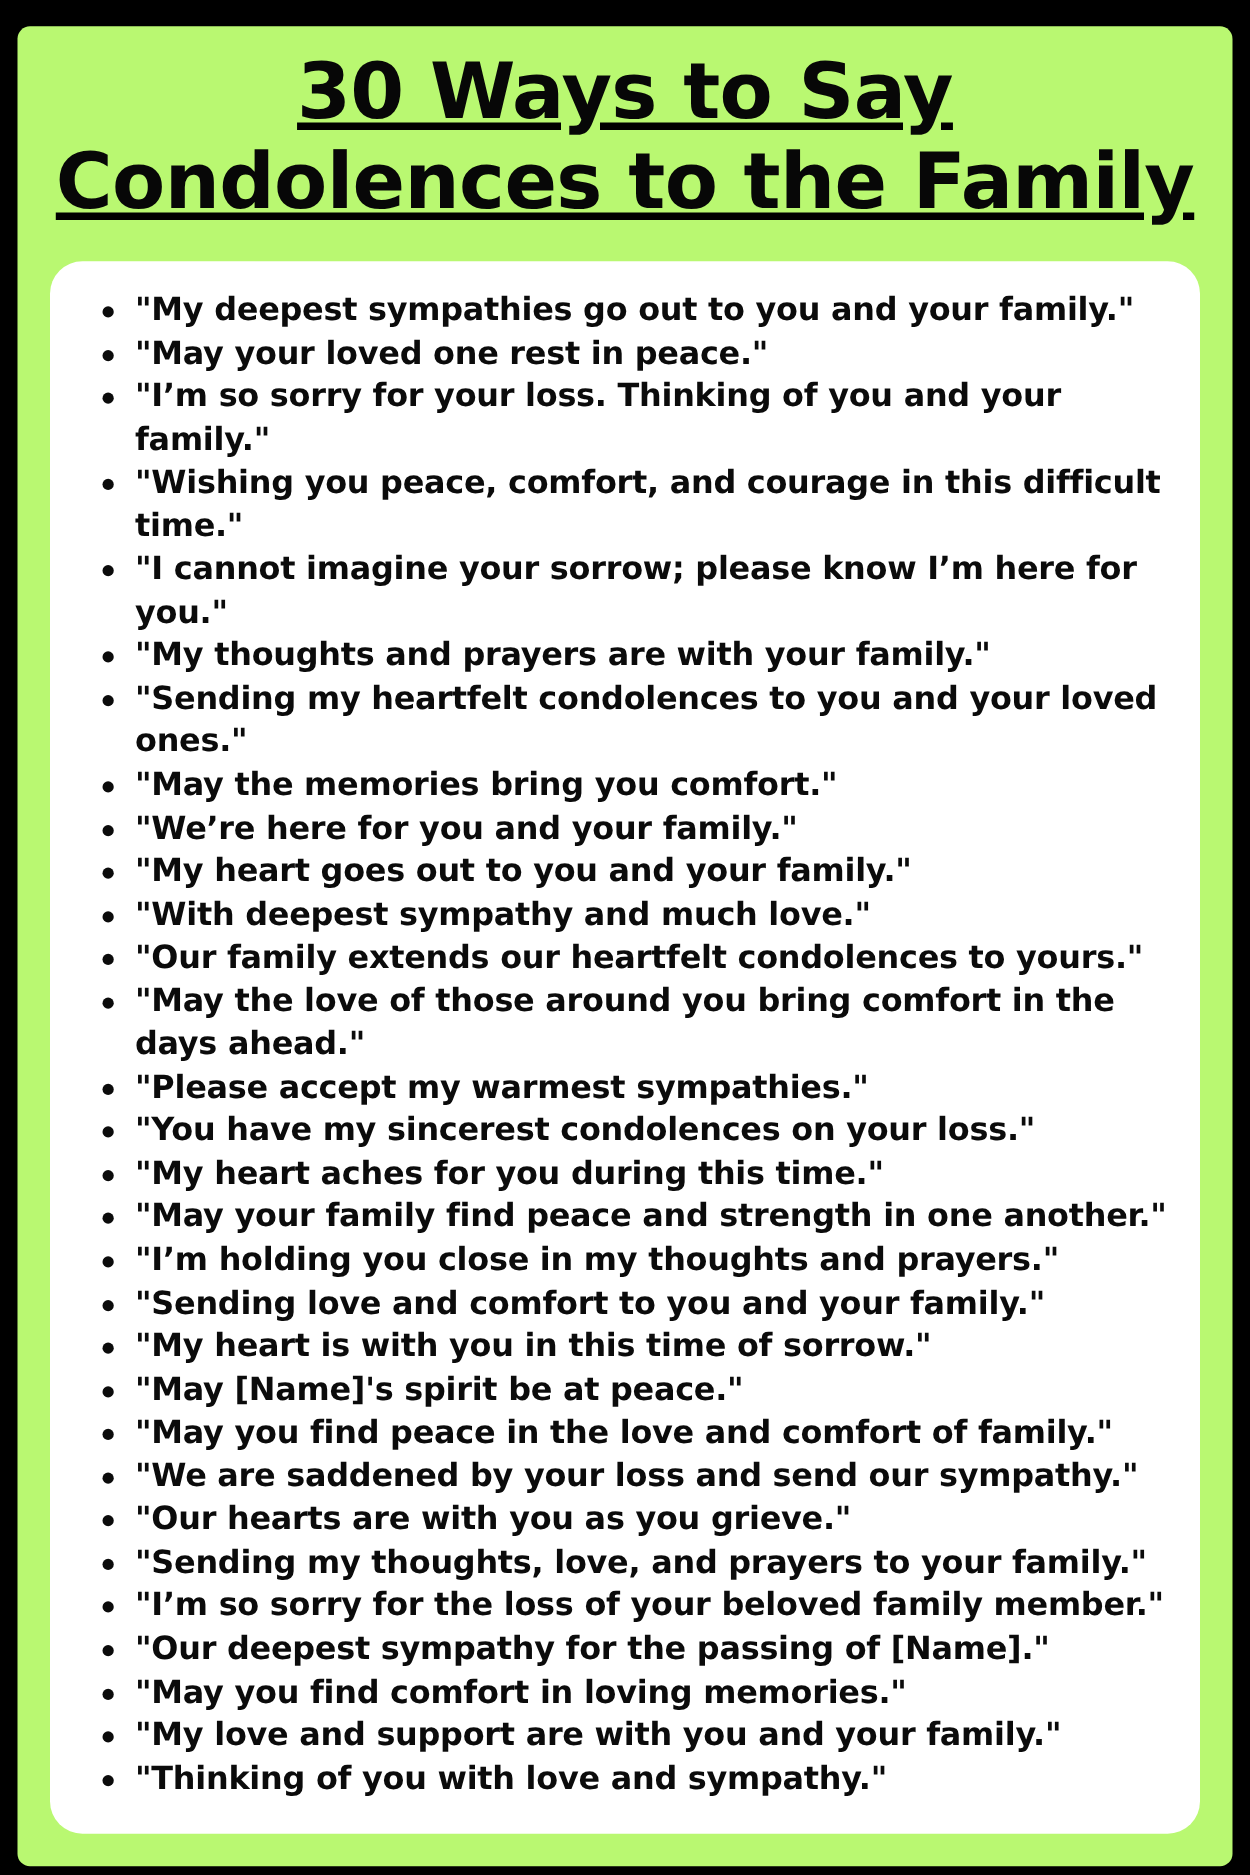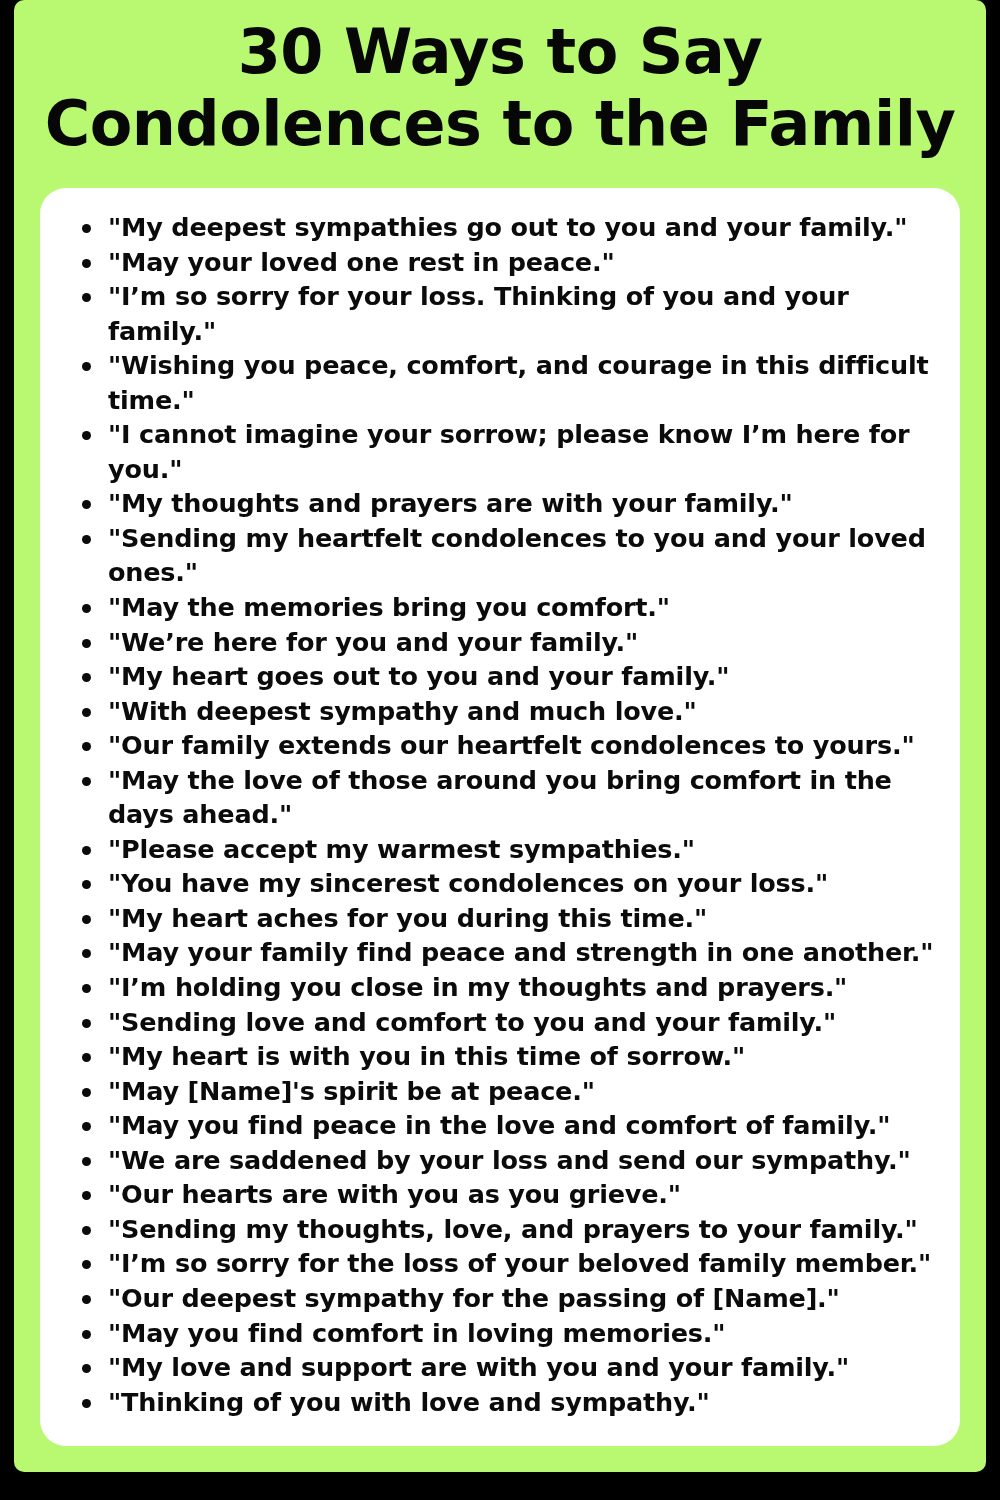--- a/index.html
+++ b/index.html
@@ -9,27 +9,28 @@
   body {
     width: 1000px;
     height: 1500px;
     background: #000000;
     font-family: "DejaVu Sans", sans-serif;
     overflow: hidden;
   }
   .poster {
     position: absolute;
     left: 14px;
-    top: 0;
+    top: 21px;
     width: 972px;
     height: 1472px;
     background: #b9f871;
     border-radius: 10px;
     box-sizing: border-box;
     overflow: hidden;
+    text-decoration: underline;
   }
   .title {
     margin: 0;
     padding: 16px 26px 6px 26px;
     text-align: center;
     color: #070707;
     font-family: "DejaVu Sans", sans-serif;
     font-weight: 700;
     font-size: 62px;
     line-height: 1.16;

